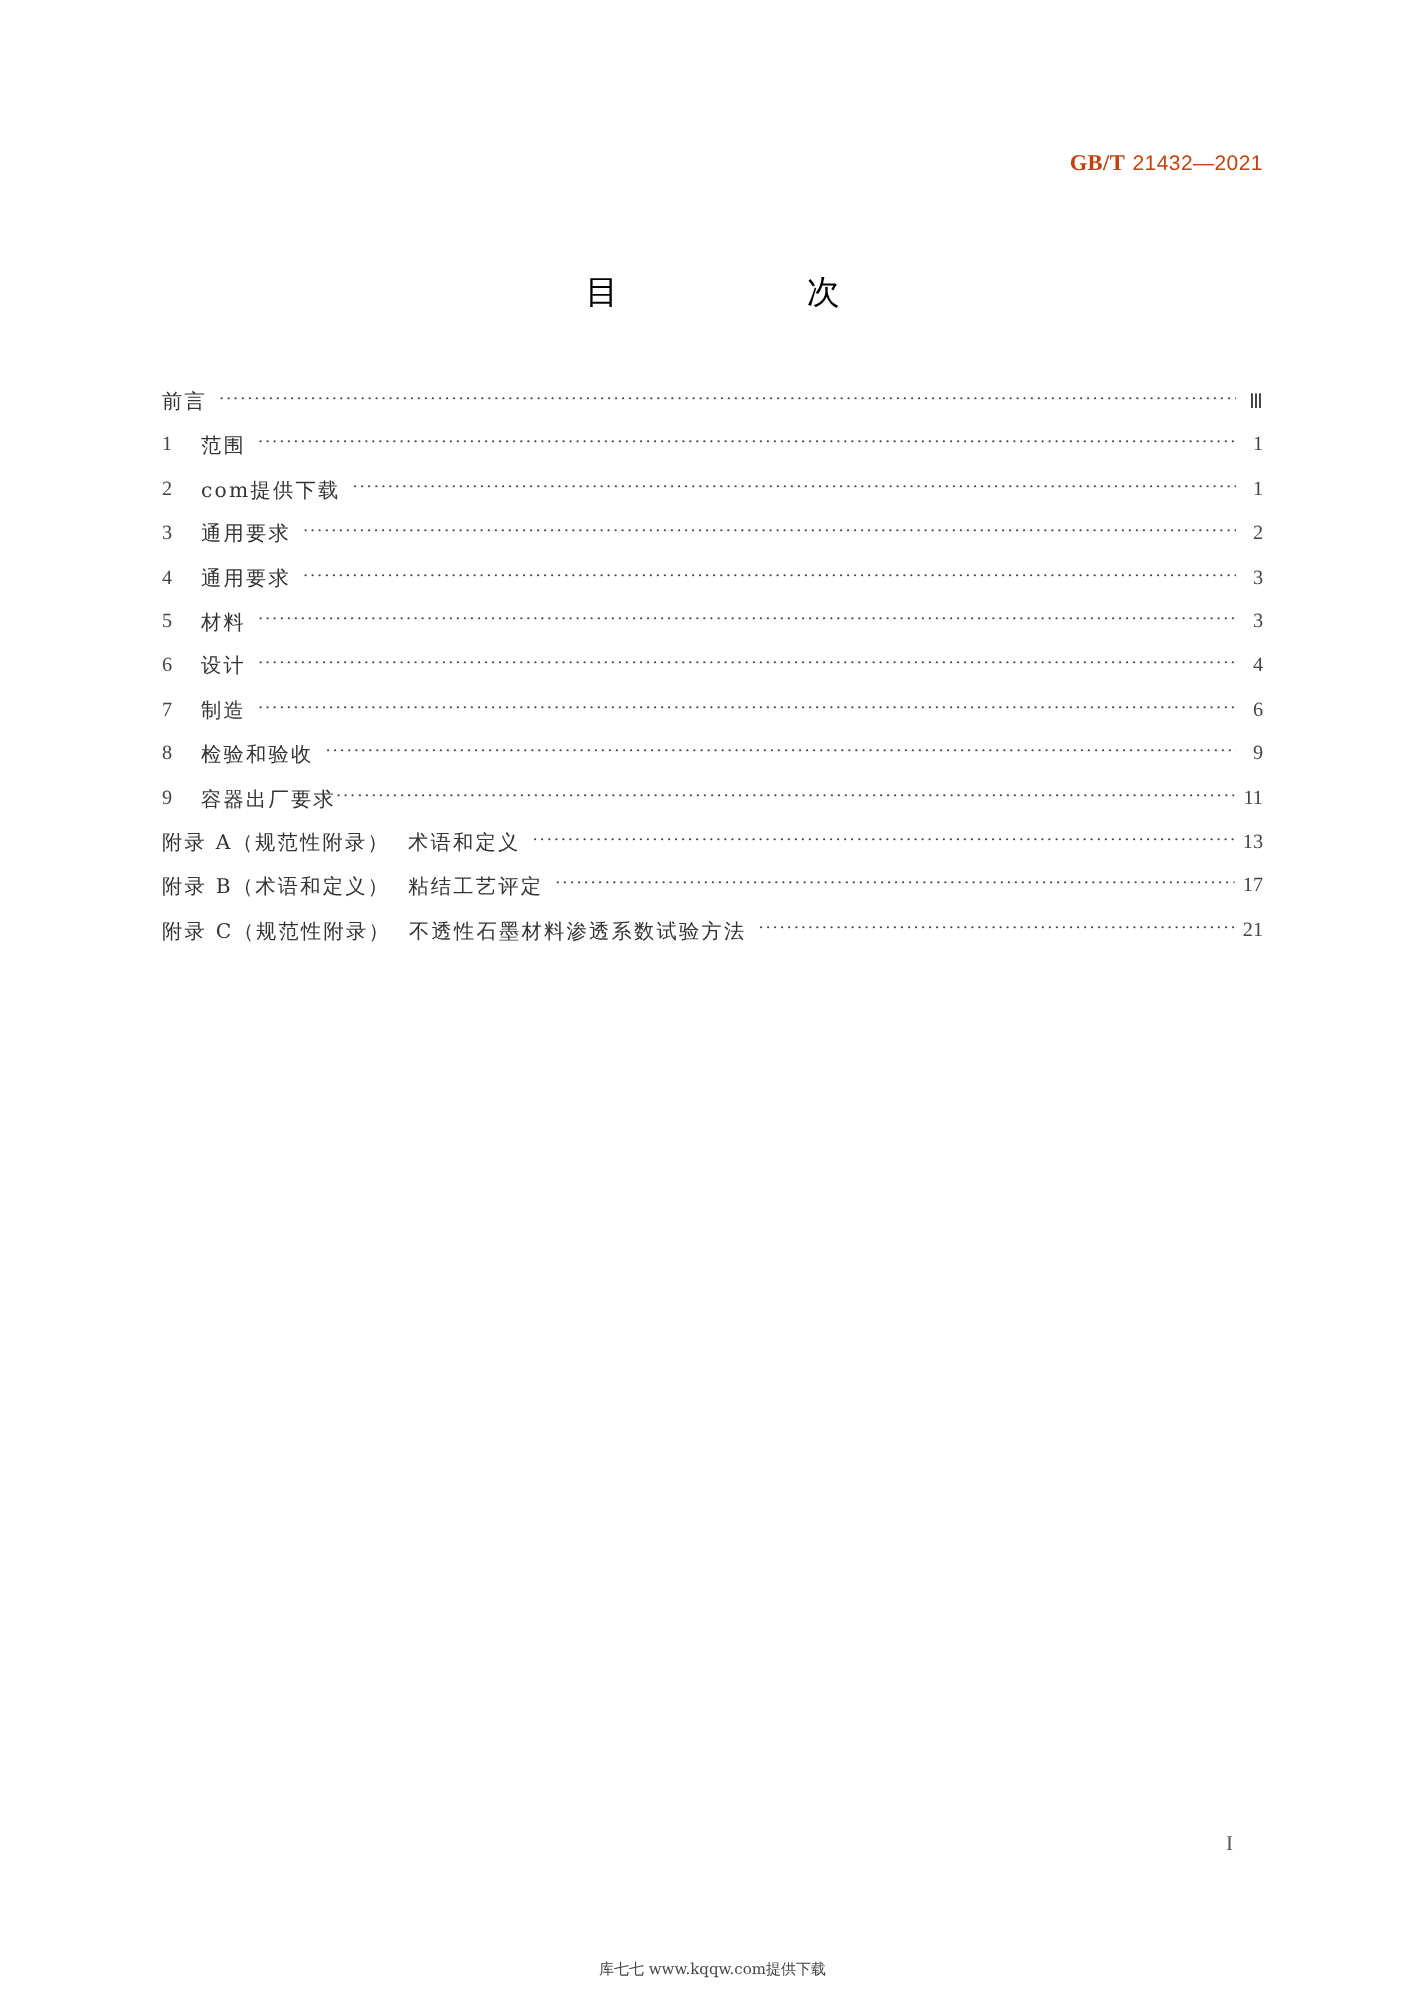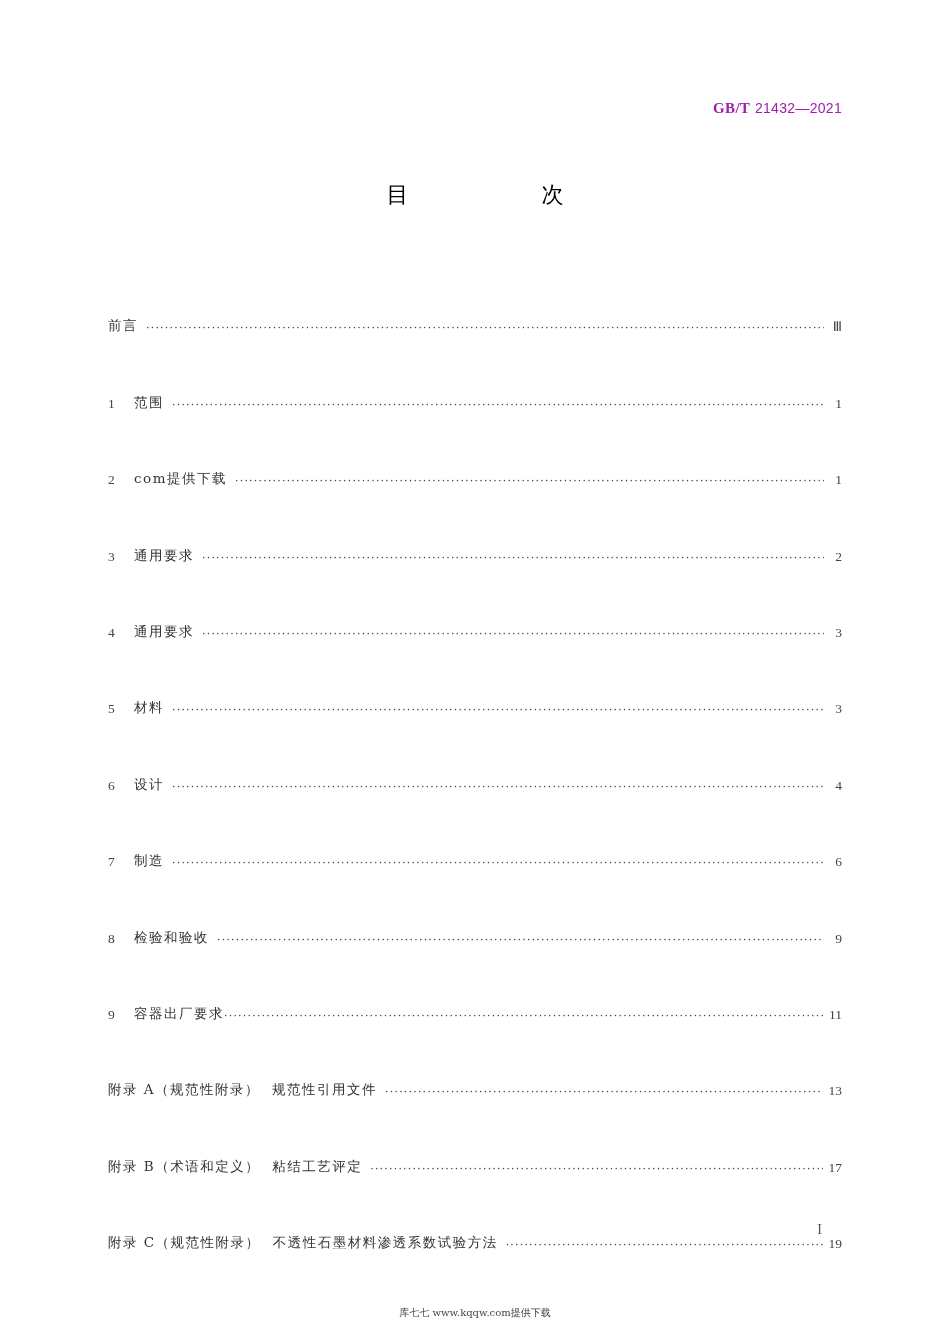--- a/index.html
+++ b/index.html
@@ -1,24 +1,24 @@
 <!DOCTYPE html>
 <html><head>
   <meta charset="utf-8">
   <style>
     html, body { margin: 0; padding: 0; background: #ffffff; }
     body { width: 950px; height: 1344px; position: relative; overflow: hidden;
            font-family: "DejaVu Serif", "Liberation Serif", serif; color: #222; }
-    .std-code { position: absolute; top: 100px; right: 108px; font-size: 14px; color: #a21caf; letter-spacing: 0.3px; }
+    .std-code { position: absolute; top: 100px; right: 108px; font-size: 14px; color: #c2410c; letter-spacing: 0.3px; }
     .std-code .gb { font-family: "Liberation Serif", serif; font-weight: bold; font-size: 15px; }
     .std-code .num { font-family: "Liberation Sans", sans-serif; font-size: 14px; }
     .title { position: absolute; top: 180px; left: 0; width: 950px; text-align: center;
-             font-family: Liberation Mono, monospace; font-size: 22px; color: #000; letter-spacing: 60px; padding-left: 60px; box-sizing: border-box; }
+             font-family: Liberation Serif, serif; font-size: 22px; color: #000; letter-spacing: 60px; padding-left: 60px; box-sizing: border-box; }
     .toc { position: absolute; top: 259px; left: 108px; width: 734px; }
-    .toc-row { display: flex; align-items: flex-end; height: 29.4px; font-size: 13.5px; color: #333; margin-top: 47px; }
+    .toc-row { display: flex; align-items: flex-start; height: 29.4px; font-size: 13.5px; color: #333; }
     .toc-num { width: 26px; font-family: "Liberation Serif", serif; color: #444; }
     .toc-label { white-space: nowrap; letter-spacing: 1.5px; }
     .toc-label.app-prefix { letter-spacing: 1.5px; }
     .toc-sep { width: 12px; }
     .toc-dots { flex: 1; overflow: hidden; white-space: nowrap; margin: 0 6px 0 8px; color: #444; font-size: 11px; letter-spacing: 1.2px; }
     .toc-dots::before { content: "··············································································································································································"; }
     .toc-page { font-family: "Liberation Serif", serif; text-align: right; min-width: 12px; color: #444; }
     .page-num { position: absolute; top: 1222px; right: 128px; font-family: "Liberation Serif", serif; font-size: 14px; color: #555; }
     .footer { position: absolute; top: 1306px; left: 0; width: 950px; text-align: center; font-size: 10px; color: #444; }
   </style>
@@ -88,35 +88,35 @@
   </div>
   <div class="toc-row">
     <span class="toc-num">9</span>
     <span class="toc-label">容器出厂要求</span>
     <span class="toc-dots" style="margin-left:0"></span>
     <span class="toc-page">11</span>
   </div>
   <div class="toc-row">
     <span class="toc-label app-prefix">附录 A（规范性附录）</span>
     <span class="toc-sep"></span>
-    <span class="toc-label">规范性引用文件</span>
+    <span class="toc-label">术语和定义</span>
     <span class="toc-dots"></span>
     <span class="toc-page">13</span>
   </div>
   <div class="toc-row">
     <span class="toc-label app-prefix">附录 B（术语和定义）</span>
     <span class="toc-sep"></span>
     <span class="toc-label">粘结工艺评定</span>
     <span class="toc-dots"></span>
     <span class="toc-page">17</span>
   </div>
   <div class="toc-row">
     <span class="toc-label app-prefix">附录 C（规范性附录）</span>
     <span class="toc-sep"></span>
     <span class="toc-label">不透性石墨材料渗透系数试验方法</span>
     <span class="toc-dots"></span>
-    <span class="toc-page">19</span>
+    <span class="toc-page">21</span>
   </div>
 </div>
 
 <div class="page-num">I</div>
 
 <div class="footer">库七七 www.kqqw.com提供下载</div>
 
 </body></html>

